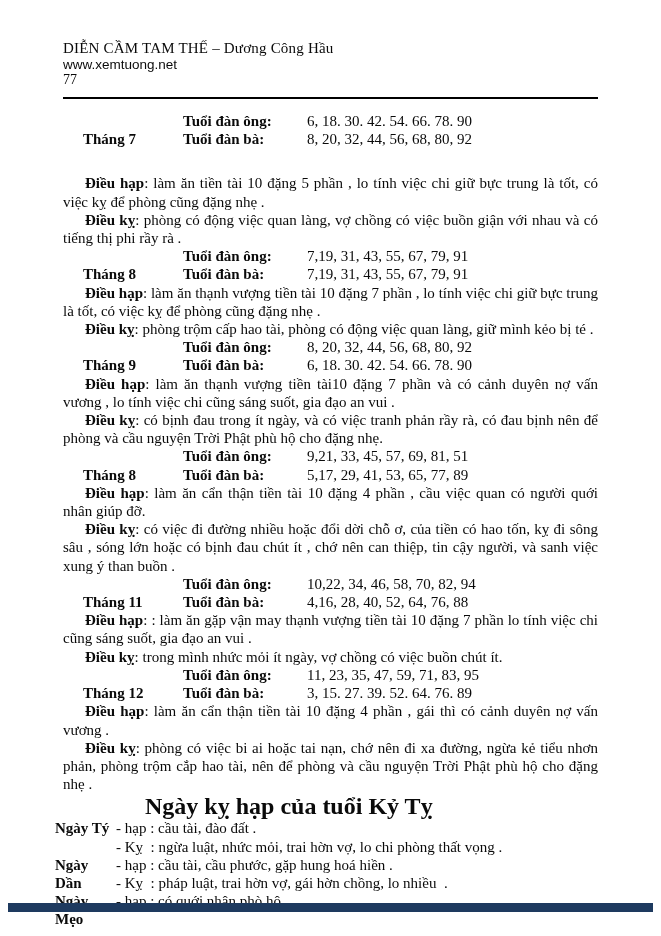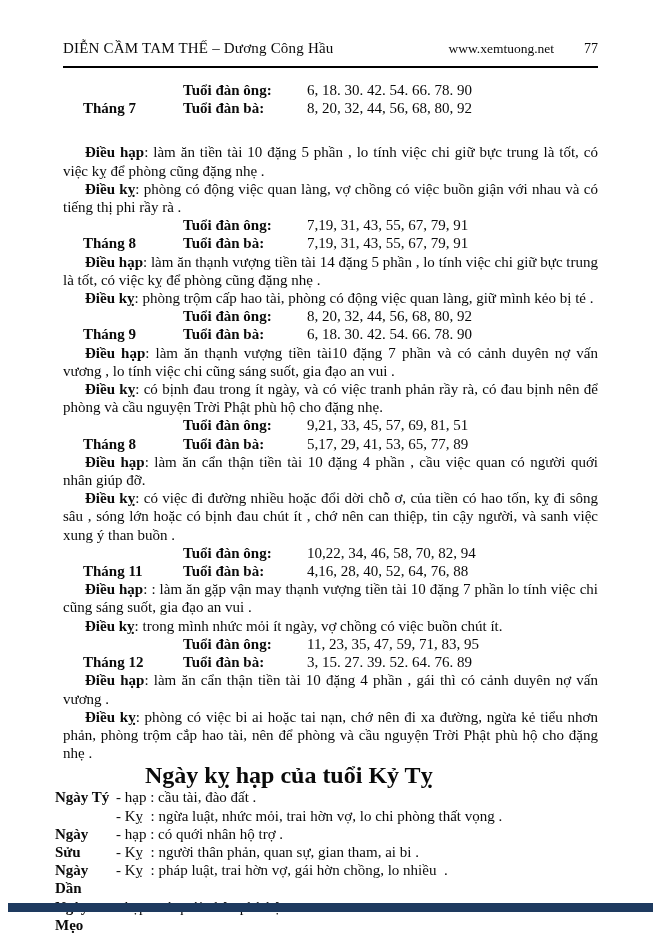--- a/index.html
+++ b/index.html
@@ -6,23 +6,23 @@
   .page{
     position:relative;
     width:661px;height:936px;
     background:#ffffff;
     font-family:"Liberation Serif","DejaVu Serif",serif;
     color:#0a0a0a;
     box-sizing:border-box;
     padding:40px 63px 0 63px;
     overflow:hidden;
   }
-  .hdr{display:flex;align-items:baseline;font-size:15px;}
+  .hdr{display:flex;align-items:baseline;font-size:15px;flex-direction:column;}
   .hdr-title{flex:1;letter-spacing:.2px;}
-  .hdr-url{font-family:Liberation Serif, serif;font-size:13.5px;margin-right:30px;}
+  .hdr-url{font-family:Liberation Sans, sans-serif;font-size:13.5px;margin-right:30px;}
   .hdr-page{font-size:14px;}
   .rule{border-top:2px solid #000;margin-top:9px;}
   .content{font-size:15px;line-height:18.2px;}
   .age-table{margin:0;}
   .age-table.first{margin-top:13px;}
   .age-row{display:flex;}
   .col-month{width:120px;padding-left:20px;font-weight:bold;box-sizing:border-box;}
   .col-label{width:124px;font-weight:bold;}
   .col-values{flex:1;}
   .para{margin:0;text-align:justify;text-indent:22px;}
@@ -70,21 +70,21 @@
         <span class="col-month"></span>
         <span class="col-label">Tuổi đàn ông:</span>
         <span class="col-values">7,19, 31, 43, 55, 67, 79, 91</span>
       </div>
       <div class="age-row">
         <span class="col-month">Tháng 8</span>
         <span class="col-label">Tuổi đàn bà:</span>
         <span class="col-values">7,19, 31, 43, 55, 67, 79, 91</span>
       </div>
     </div>
-    <p class="para"><b class="lead">Điều hạp</b><span>:  làm ăn thạnh vượng tiền tài 14 đặng 5 phần , lo tính việc chi giữ bực trung là tốt, có việc kỵ để phòng cũng đặng nhẹ .</span></p>
+    <p class="para"><b class="lead">Điều hạp</b><span>:  làm ăn thạnh vượng tiền tài 10 đặng 7 phần , lo tính việc chi giữ bực trung là tốt, có việc kỵ để phòng cũng đặng nhẹ .</span></p>
     <p class="para"><b class="lead">Điều kỵ</b><span>: phòng trộm cấp hao tài, phòng có động việc quan làng, giữ mình kẻo bị té .</span></p>
 
     <div class="age-table">
       <div class="age-row">
         <span class="col-month"></span>
         <span class="col-label">Tuổi đàn ông:</span>
         <span class="col-values">8, 20, 32, 44, 56, 68, 80, 92</span>
       </div>
       <div class="age-row">
         <span class="col-month">Tháng 9</span>
@@ -144,29 +144,23 @@
 
     <div class="days">
       <div class="day-row">
         <span class="day-name">Ngày Tý</span>
         <span class="day-lines">
           <div class="day-line">- hạp : cầu tài, đào đất .</div>
           <div class="day-line">- Kỵ  : ngừa luật, nhức mỏi, trai hờn vợ, lo chi phòng thất vọng .</div>
         </span>
       </div>
       <div class="day-row">
-        <span class="day-name">Ngày Sửu</span>
-        <span class="day-lines">
-          <div class="day-line">- hạp : có quới nhân hộ trợ .</div>
-          <div class="day-line">- Kỵ  : người thân phản, quan sự, gian tham, ai bi .</div>
-        </span>
-      </div>
-      <div class="day-row">
         <span class="day-name">Ngày Dần</span>
         <span class="day-lines">
+          <div class="day-line">- hạp : cầu tài, cầu phước, gặp hung hoá hiền .</div>
           <div class="day-line">- Kỵ  : pháp luật, trai hờn vợ, gái hờn chồng, lo nhiều  .</div>
         </span>
       </div>
       <div class="day-row">
         <span class="day-name">Ngày Mẹo</span>
         <span class="day-lines">
           <div class="day-line">- hạp : có quới nhân phò hộ  .</div>
         </span>
       </div>
     </div>

